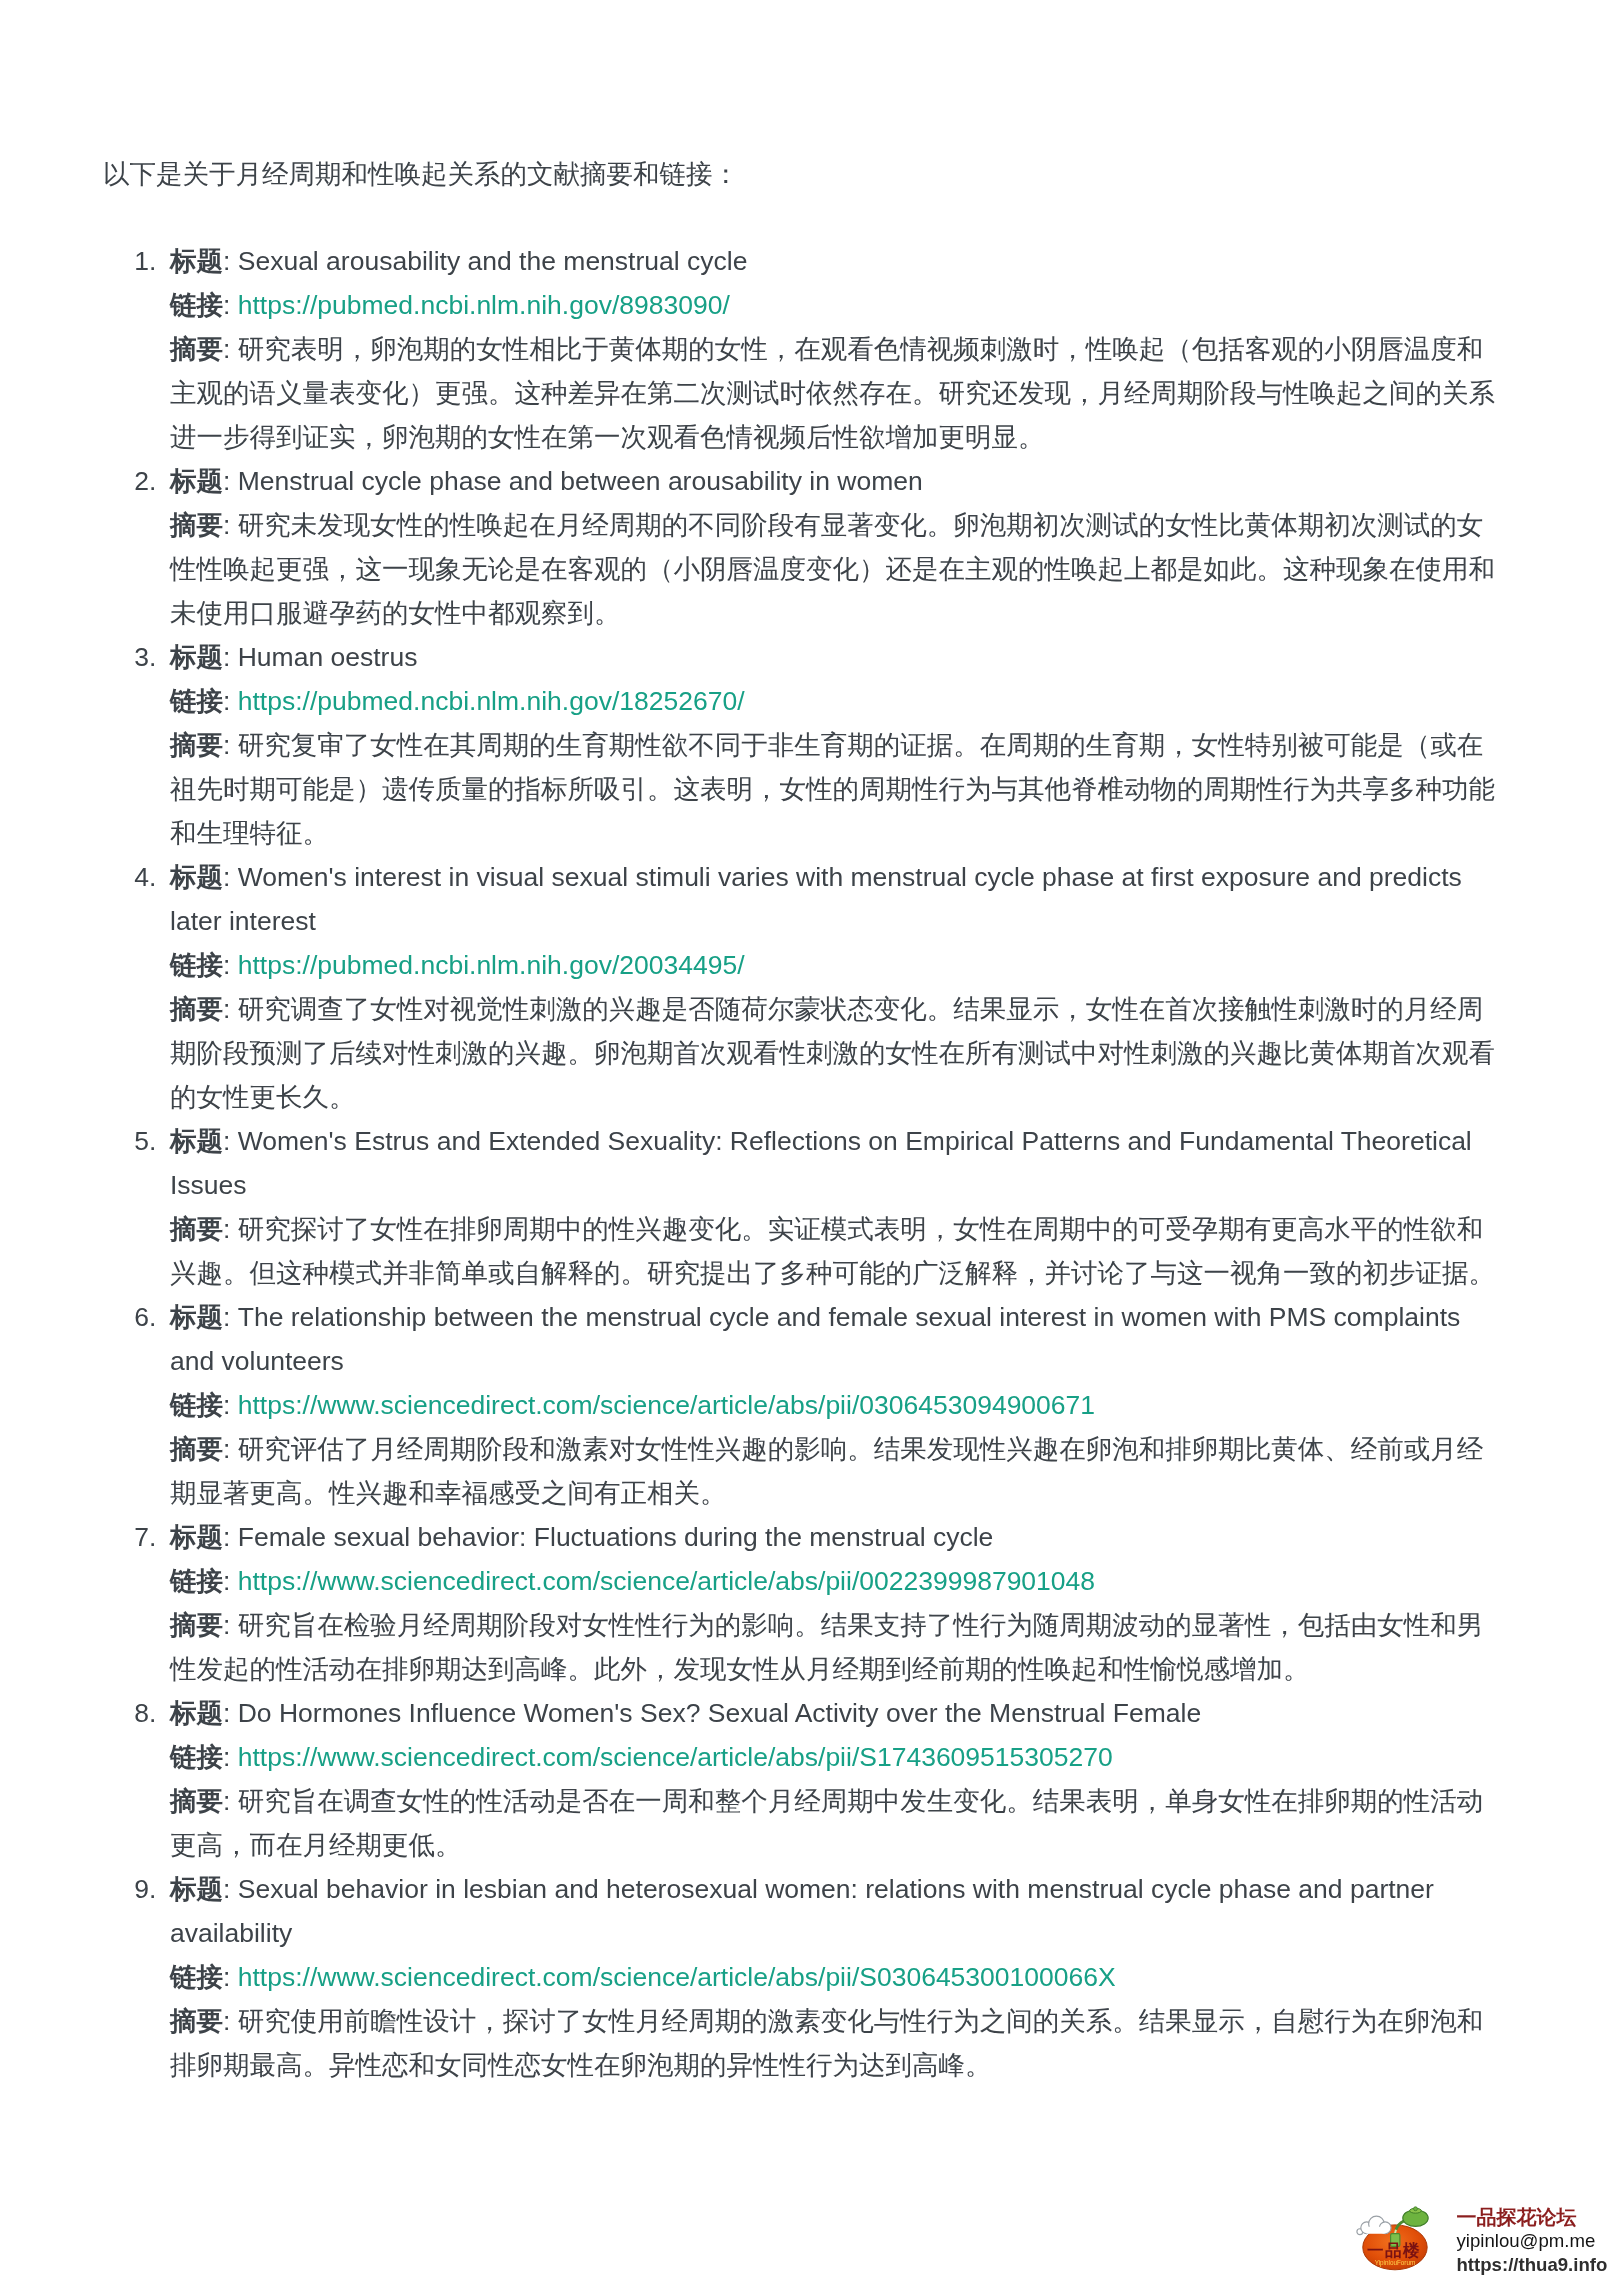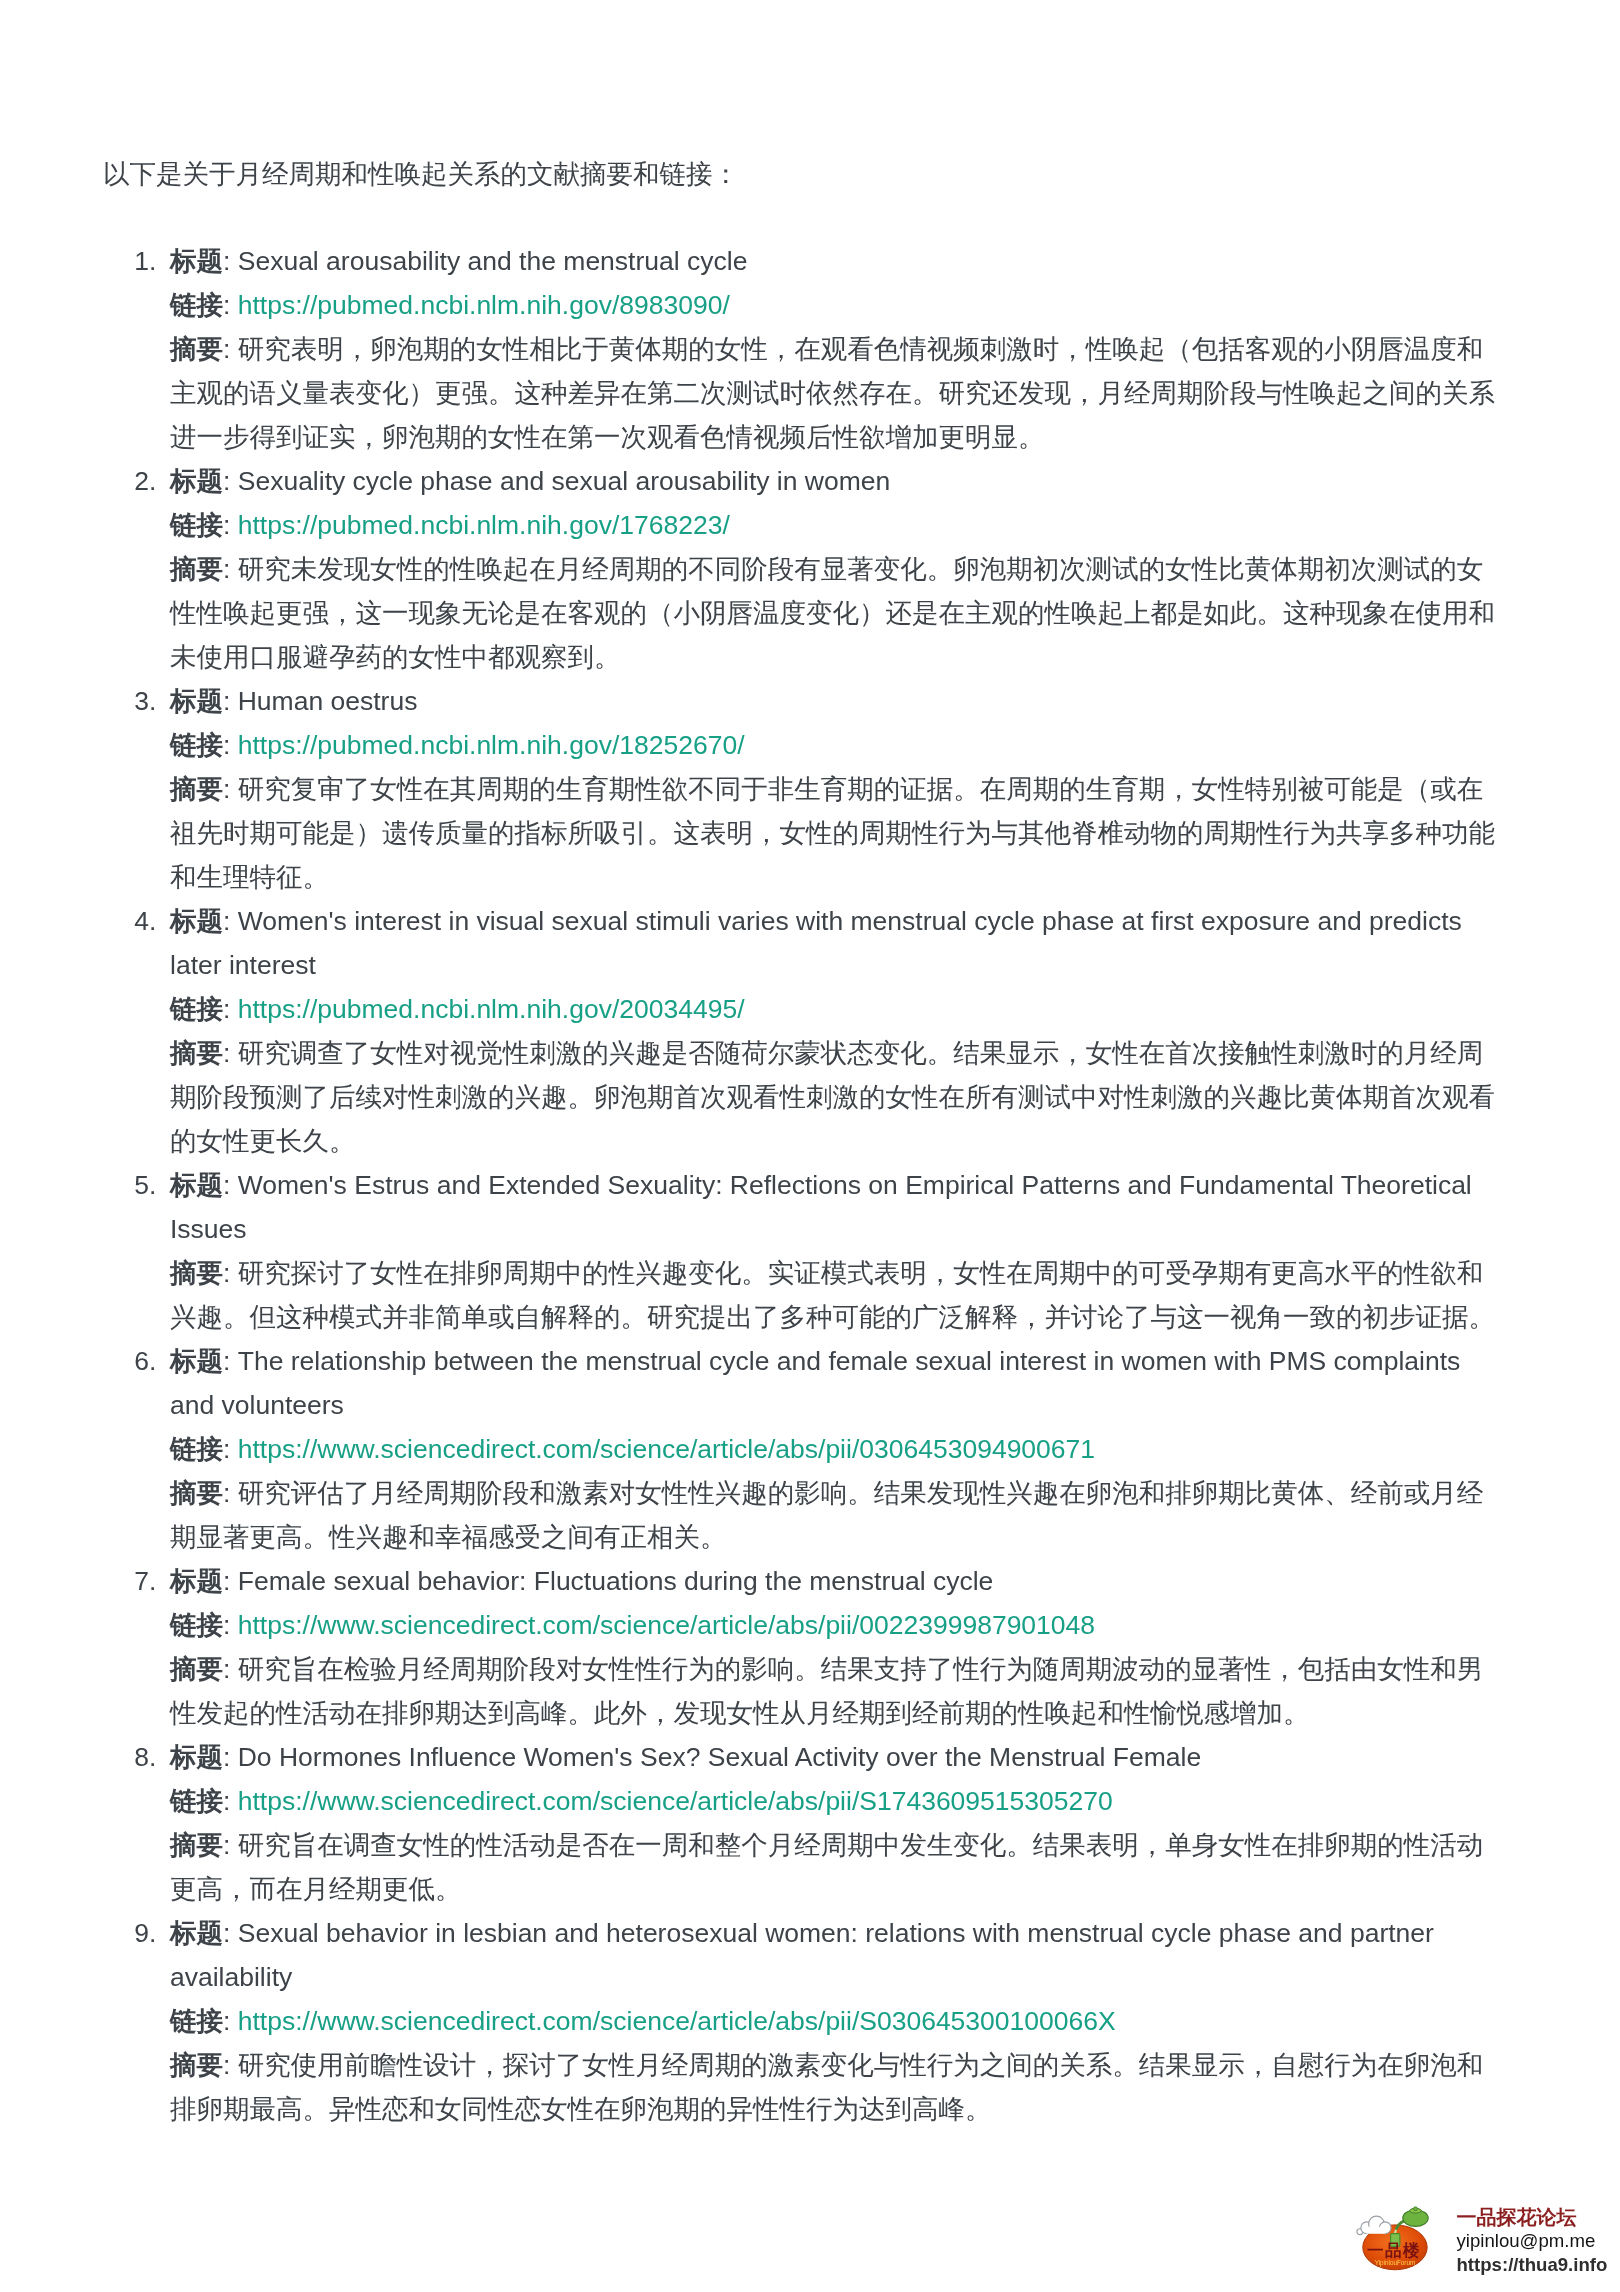--- a/index.html
+++ b/index.html
@@ -60,22 +60,21 @@
       <div class="ref-body">
         <div><span class="label">标题</span><span>: </span><span>Sexual arousability and the menstrual cycle</span></div>
         <div><span class="label">链接</span><span>: </span><a class="link">https://pubmed.ncbi.nlm.nih.gov/8983090/</a></div>
         <div><span class="label">摘要</span><span>: </span><span>研究表明，卵泡期的女性相比于黄体期的女性，在观看色情视频刺激时，性唤起（包括客观的小阴唇温度和主观的语义量表变化）更强。这种差异在第二次测试时依然存在。研究还发现，月经周期阶段与性唤起之间的关系进一步得到证实，卵泡期的女性在第一次观看色情视频后性欲增加更明显。</span></div>
       </div>
     </li>
 
     <li class="ref">
       <div class="num">2.</div>
       <div class="ref-body">
-        <div><span class="label">标题</span><span>: </span><span>Sexuality cycle phase and sexual arousability in women</span></div>
-        <div><span class="label">链接</span><span>: </span><a class="link">https://pubmed.ncbi.nlm.nih.gov/1768223/</a></div>
+        <div><span class="label">标题</span><span>: </span><span>Menstrual cycle phase and between arousability in women</span></div>
         <div><span class="label">摘要</span><span>: </span><span>研究未发现女性的性唤起在月经周期的不同阶段有显著变化。卵泡期初次测试的女性比黄体期初次测试的女性性唤起更强，这一现象无论是在客观的（小阴唇温度变化）还是在主观的性唤起上都是如此。这种现象在使用和未使用口服避孕药的女性中都观察到。</span></div>
       </div>
     </li>
 
     <li class="ref">
       <div class="num">3.</div>
       <div class="ref-body">
         <div><span class="label">标题</span><span>: </span><span>Human oestrus</span></div>
         <div><span class="label">链接</span><span>: </span><a class="link">https://pubmed.ncbi.nlm.nih.gov/18252670/</a></div>
         <div><span class="label">摘要</span><span>: </span><span>研究复审了女性在其周期的生育期性欲不同于非生育期的证据。在周期的生育期，女性特别被可能是（或在祖先时期可能是）遗传质量的指标所吸引。这表明，女性的周期性行为与其他脊椎动物的周期性行为共享多种功能和生理特征。</span></div>

